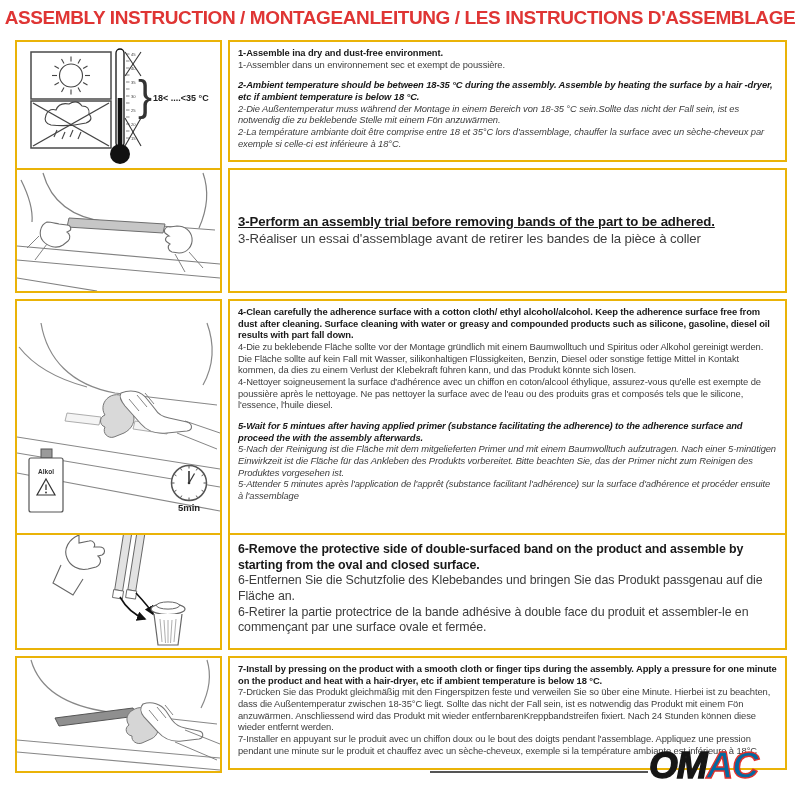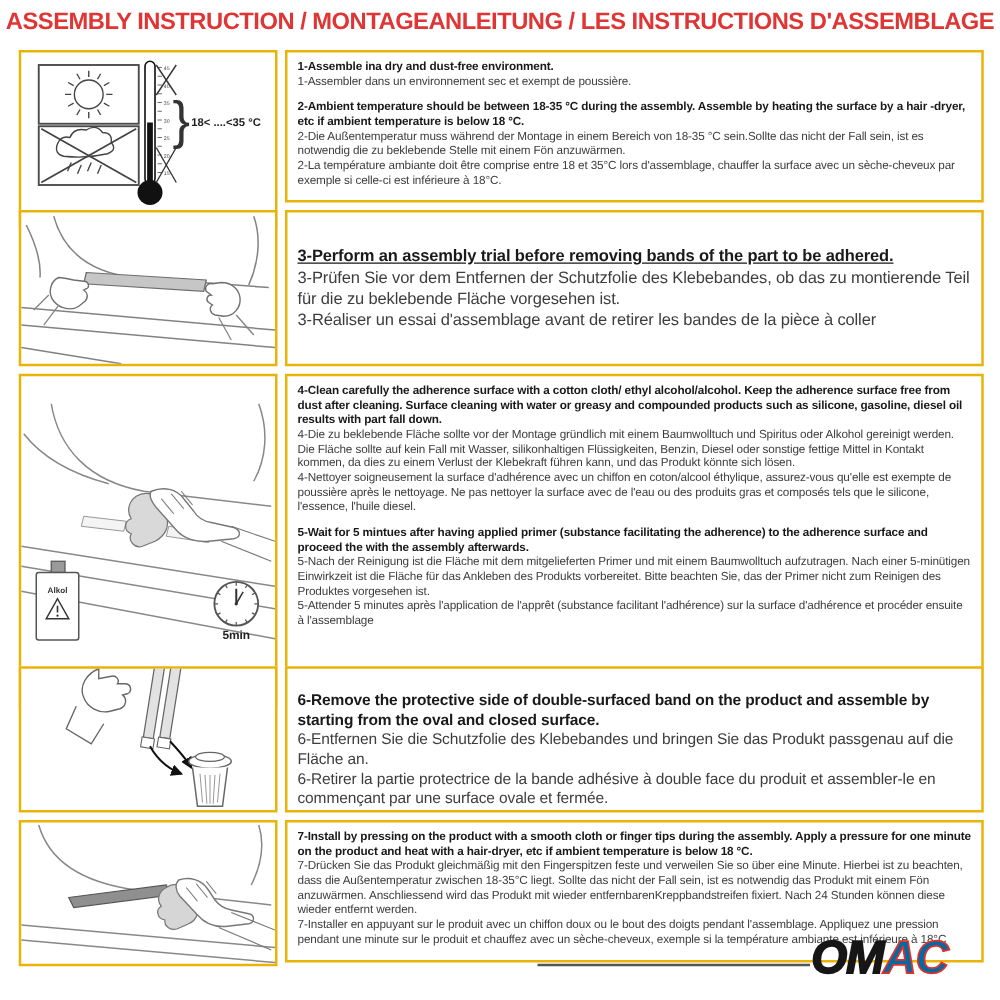--- a/index.html
+++ b/index.html
@@ -15,21 +15,21 @@
   .iconbox { left:15px; width:207px; }
   .iconbox svg { display:block; width:100%; height:100%; }
   .textbox { left:228px; width:559px; padding:5px 8px 4px 8px; }
 
   .small p { font-size:9.4px; line-height:1.24; color:#3d3d3d; letter-spacing:-0.1px; }
   .small p.en { font-weight:bold; color:#191919; }
   .large p { font-size:13.2px; line-height:1.28; color:#3d3d3d; letter-spacing:-0.1px; }
   .large p.en { font-weight:bold; color:#191919;text-decoration:underline; }
   .mid p { font-size:12.4px; line-height:1.26; color:#3d3d3d; letter-spacing:-0.1px; }
   .mid p.en { font-weight:bold; color:#191919; }
-  .step + .step { margin-top:9px; }
+  .step + .step { margin-top:9px;font-style:italic; }
   .vcenter { display:flex; flex-direction:column; justify-content:center; }
 
   svg text { font-family:"Liberation Sans", sans-serif; }
 
   .rule { position:absolute; top:771px; left:430px; width:218px; border-top:2px solid #555; }
   .logo { position:absolute; top:745px; left:649px; font-size:37px; font-weight:bold;
           font-style:italic; letter-spacing:-1px; -webkit-text-stroke:1.4px; white-space:nowrap; }
   .logo .om { color:#161616; -webkit-text-stroke-color:#161616; }
   .logo .ac { color:#0369a1; -webkit-text-stroke-color:#e0312d; }
 </style>
@@ -142,21 +142,20 @@
         <path d="M22,66 L10,78"></path>
           <path d="M30,74 L18,90"></path>
         <path d="M172,82 L186,98"></path>
           <path d="M158,84 L168,102"></path>
       </g>
     </svg>
   </div>
   <div class="box textbox large vcenter" style="top:168px;height:125px;">
     <div class="step">
       <p class="en">3-Perform an assembly trial before removing bands of the part to be adhered.</p>
-      <p>3-Prüfen Sie vor dem Entfernen der Schutzfolie des Klebebandes, ob das zu montierende Teil für die zu beklebende Fläche vorgesehen ist.</p>
       <p>3-Réaliser un essai d'assemblage avant de retirer les bandes de la pièce à coller</p>
     </div>
   </div>
 
   <div class="box iconbox" style="top:299px;height:269px;">
     <svg viewBox="0 0 203 225">
       <g fill="none" stroke="#888" stroke-width="1.2">
         <path d="M24,2 C30,38 54,64 98,72 L200,84"></path>
         <path d="M190,2 C198,24 196,46 186,64"></path>
         <path d="M2,26 C16,44 40,58 70,66"></path>
@@ -243,21 +242,21 @@
         <g stroke="#999" stroke-width="0.8">
           <line x1="143" y1="84" x2="145" y2="107"></line>
             <line x1="147" y1="85" x2="148.5" y2="108"></line>
           <line x1="151" y1="85" x2="151" y2="108"></line>
             <line x1="155" y1="85" x2="153.5" y2="108"></line>
           <line x1="159" y1="84" x2="157" y2="107"></line>
         </g>
       </g>
     </svg>
   </div>
-  <div class="box textbox mid" style="top:533px;height:117px;padding-top:18px;">
+  <div class="box textbox mid" style="top:533px;height:117px;padding-top:7px;">
     <div class="step">
       <p class="en">6-Remove the protective side of double-surfaced band on the product and assemble by starting from the oval and closed surface.</p>
       <p>6-Entfernen Sie die Schutzfolie des Klebebandes und bringen Sie das Produkt passgenau auf die Fläche an.</p>
       <p>6-Retirer la partie protectrice de la bande adhésive à double face du produit et assembler-le en commençant par une surface ovale et fermée.</p>
     </div>
   </div>
 
   <div class="box iconbox" style="top:656px;height:117px;">
     <svg viewBox="0 0 203 113">
       <g fill="none" stroke="#888" stroke-width="1.2">

